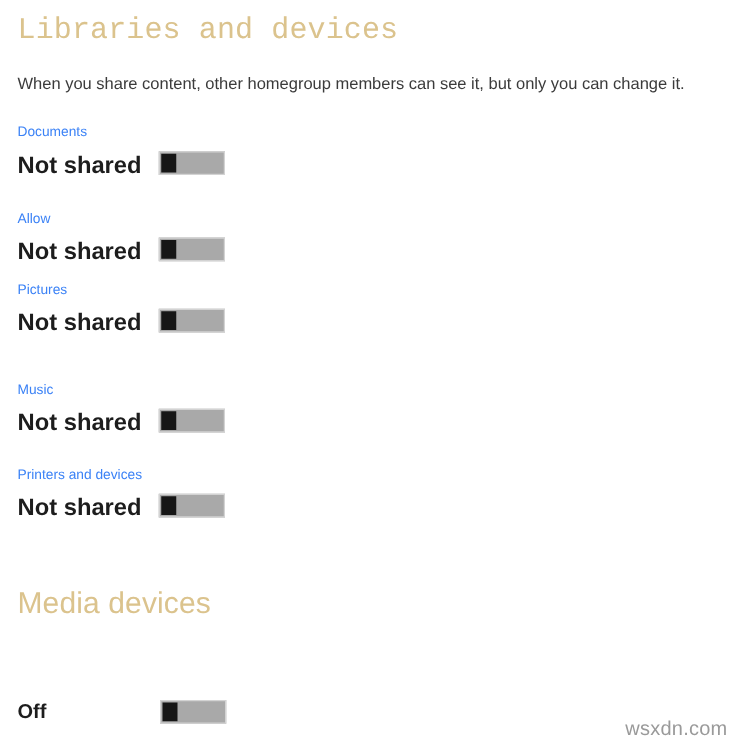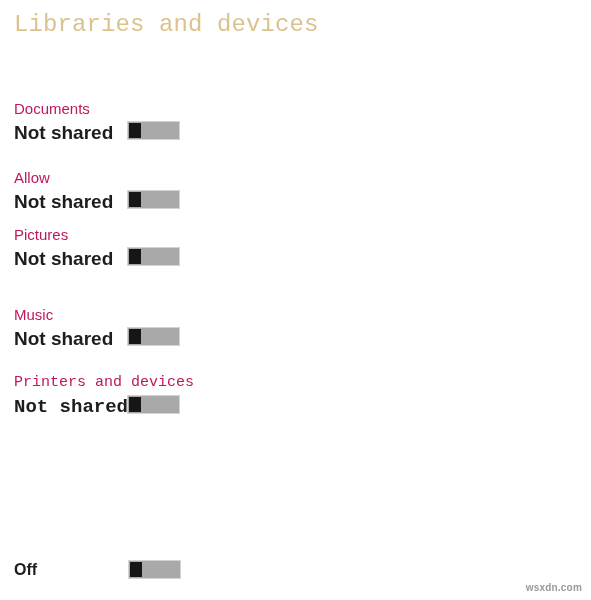--- a/index.html
+++ b/index.html
@@ -53,23 +53,23 @@
   .share-row {
     position: absolute;
     left: 0;
     width: 591px;
     height: 60px;
   }
   .row-title {
     position: absolute;
     left: 14px;
     top: 0;
-    font-size: 15px;
+    font-size: 11px;
     font-weight: 400;
-    color: #be185d;
+    color: #3b82f6;
     white-space: nowrap;
   }
   .row-state {
     position: absolute;
     left: 14px;
     top: 22px;
     font-size: 19px;
     font-weight: 700;
     color: #1d1d1d;
     white-space: nowrap;
@@ -111,34 +111,35 @@
     font-weight: 700;
     color: #1d1d1d;
     white-space: nowrap;
   }
 
   
   #watermark {
     position: absolute;
     right: 9px;
     bottom: 7px;
-    font-size: 10px;
-    font-weight: 700;
+    font-size: 16px;
+    font-weight: 400;
     color: #9a9a9a;
     letter-spacing: 0.2px;
     white-space: nowrap;
   }
 </style>
 </head>
 <body>
 
 <div class="page">
 
   <div class="section-heading" id="heading-libraries">Libraries and devices</div>
 
+  <div class="section-desc" id="desc-libraries">When you share content, other homegroup members can see it, but only you can change it.</div>
 
   <div class="share-row" style="top:100px;">
     <div class="row-title">Documents</div>
     <div class="row-state">Not shared</div>
     <div class="toggle row-toggle">
       <div class="knob"></div>
     </div>
   </div>
 
   <div class="share-row" style="top:169px;">
@@ -158,28 +159,29 @@
   </div>
 
   <div class="share-row" style="top:306px;">
     <div class="row-title">Music</div>
     <div class="row-state">Not shared</div>
     <div class="toggle row-toggle">
       <div class="knob"></div>
     </div>
   </div>
 
-  <div class="share-row" style="top:374px;font-family:Liberation Mono, monospace;">
+  <div class="share-row" style="top:374px;">
     <div class="row-title">Printers and devices</div>
     <div class="row-state">Not shared</div>
     <div class="toggle row-toggle">
       <div class="knob"></div>
     </div>
   </div>
 
+  <div class="section-heading" id="heading-media">Media devices</div>
 
 
   <div id="media-state">Off</div>
 
   <div class="toggle" id="toggle-media">
     <div class="knob"></div>
   </div>
 
   <div id="watermark">wsxdn.com</div>
 

